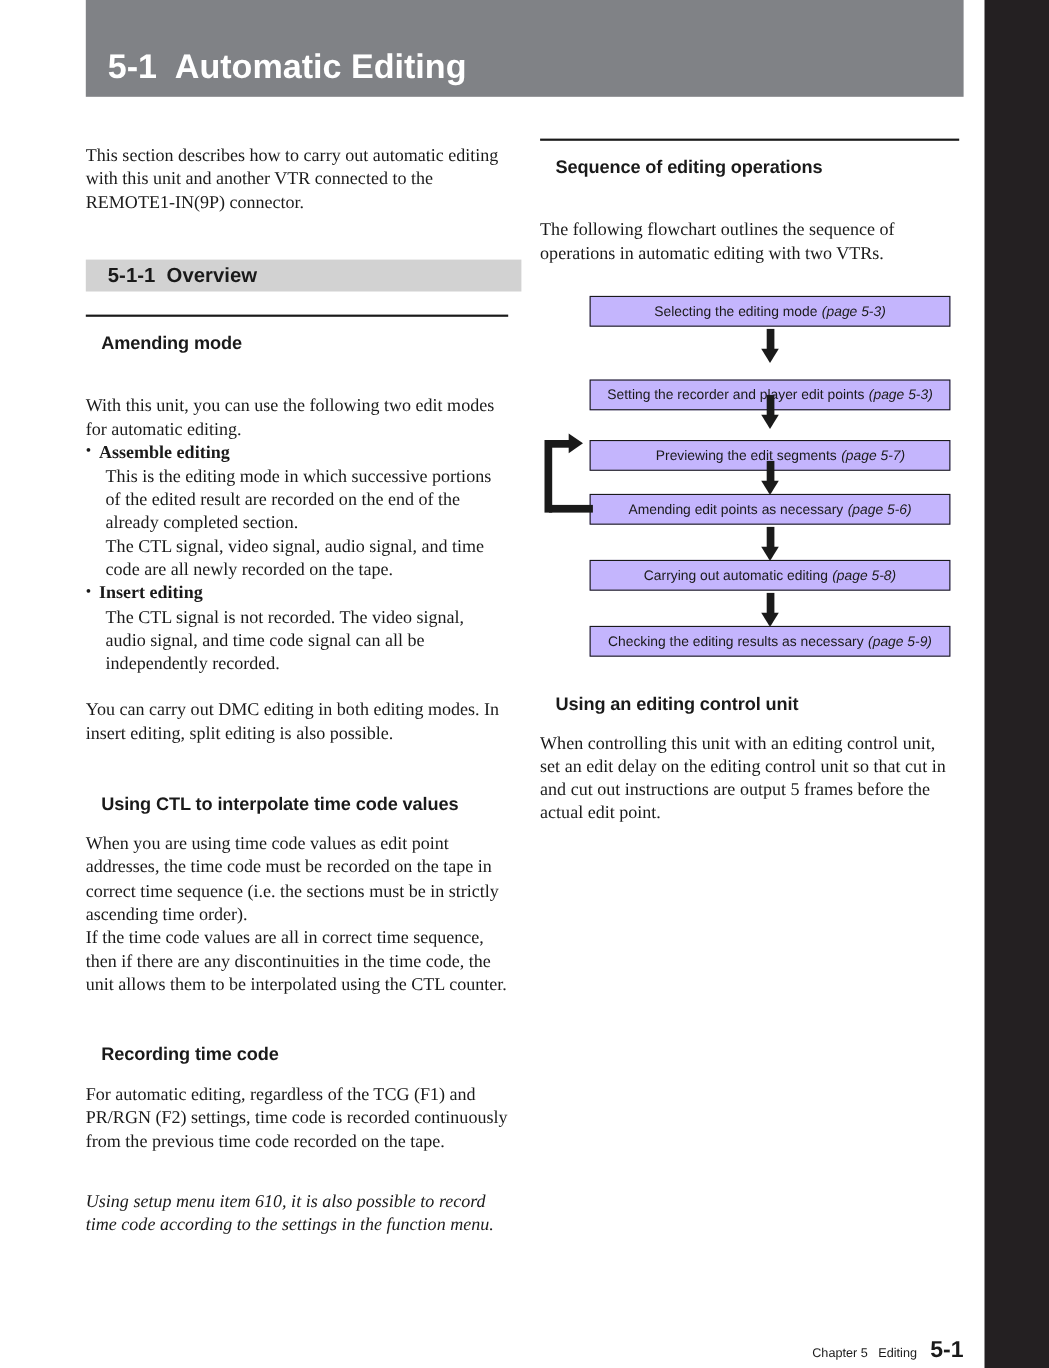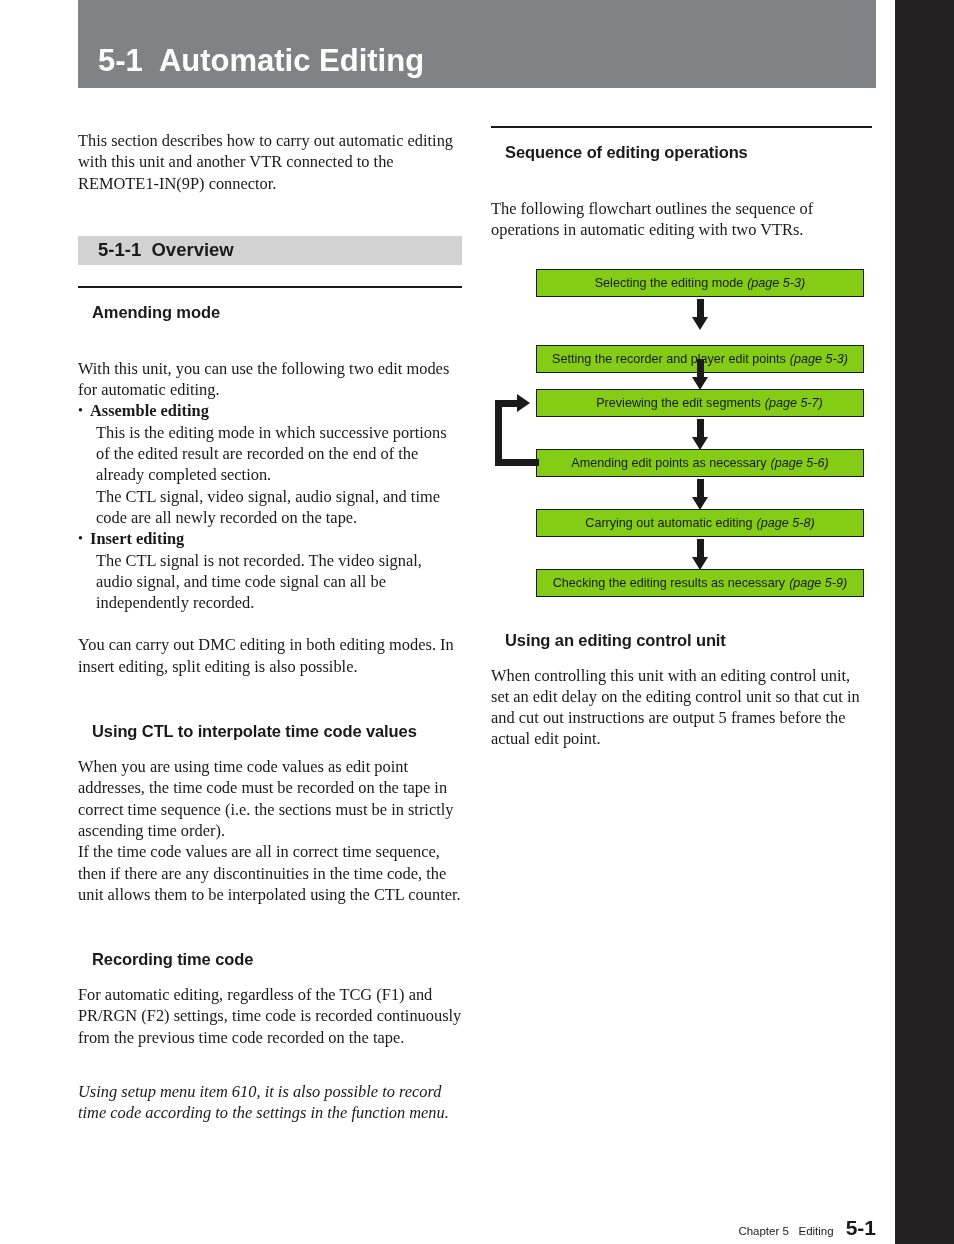--- a/index.html
+++ b/index.html
@@ -90,20 +90,21 @@
     width: 100%;
     margin: 0 0 6px 0;
   }
 
   
   .section-bar {
     background: #d2d2d2;
     height: 29px;
     width: 384px;
     position: relative;
+    padding-left: 12px;
   }
   .section-bar-text {
     position: absolute;
     left: 20px;
     top: 3px;
     font-family: "Liberation Sans", sans-serif;
     font-weight: bold;
     font-size: 18.5px;
     color: #1a1a1a;
     white-space: pre;
@@ -146,21 +147,21 @@
     position: relative;
     width: 381px;
     margin-top: 28px;
   }
   .fc-box {
     position: absolute;
     left: 45px;
     width: 328px;
     height: 28px;
     border: 1.6px solid #1a1a1a;
-    background: #84cc16;
+    background: #c4b5fd;
     box-sizing: border-box;
     display: flex;
     align-items: center;
     justify-content: center;
     font-family: "Liberation Sans", sans-serif;
     font-size: 12.6px;
     color: #1a1a1a;
     white-space: pre;
   }
   .fc-box .pg {
@@ -318,21 +319,21 @@
     </div>
 
     <div class="fc-box" style="top:76px;">
       <span>Setting the recorder and player edit points</span><span class="pg">(page 5-3)</span>
     </div>
     <div class="fc-arrow" style="top:90px;">
       <div class="shaft"></div>
         <div class="head"></div>
     </div>
 
-    <div class="fc-box" style="top:120px;padding-left:19px;">
+    <div class="fc-box" style="top:131px;padding-left:19px;">
       <span>Previewing the edit segments</span><span class="pg">(page 5-7)</span>
     </div>
     <div class="fc-arrow" style="top:150px;">
       <div class="shaft"></div>
         <div class="head"></div>
     </div>
 
     <div class="fc-box" style="top:180px;">
       <span>Amending edit points as necessary</span><span class="pg">(page 5-6)</span>
     </div>

